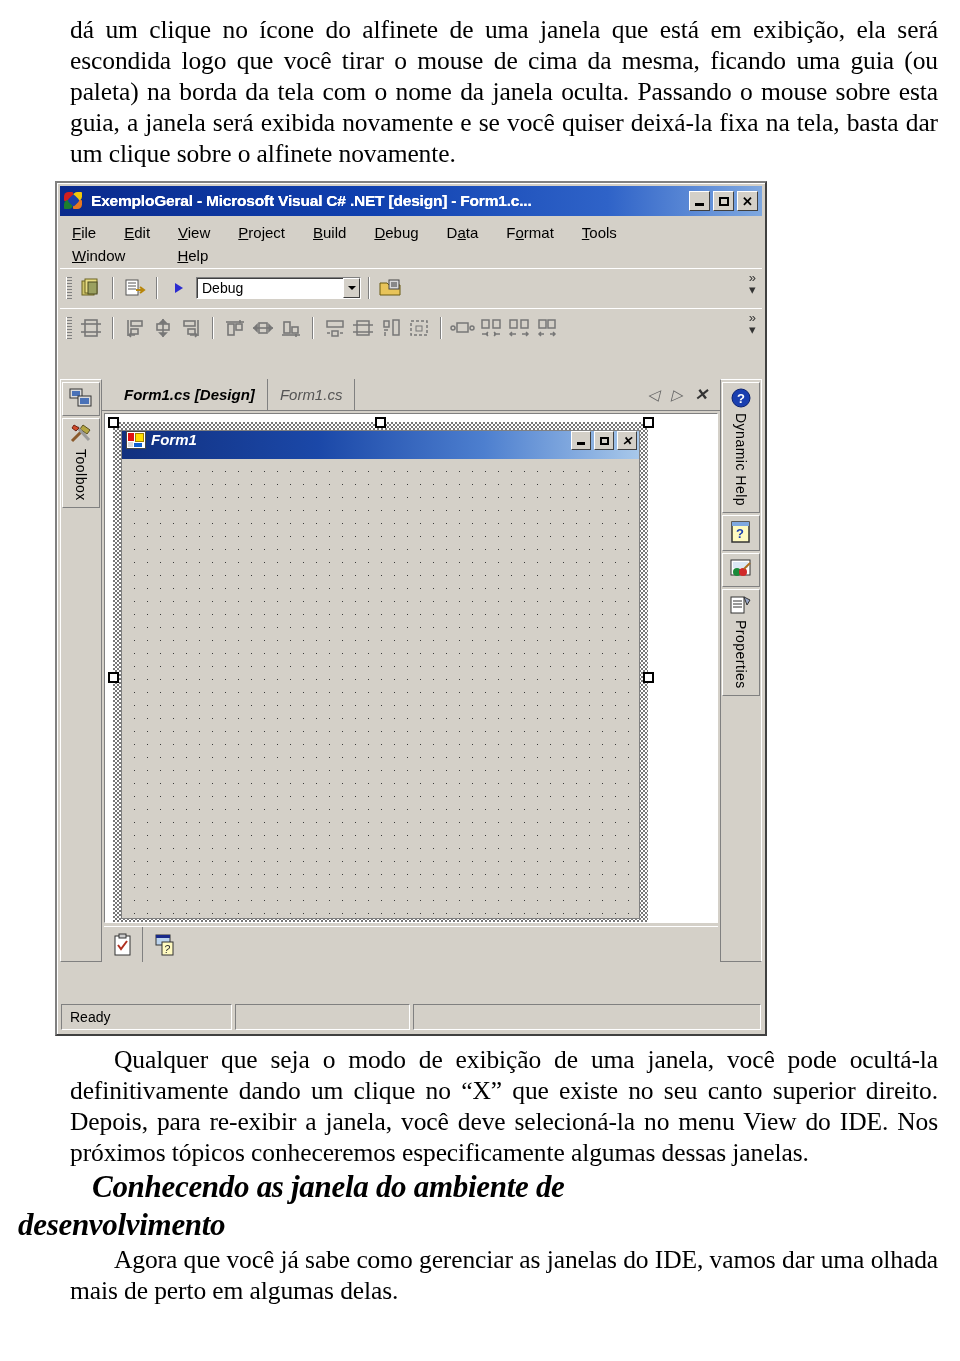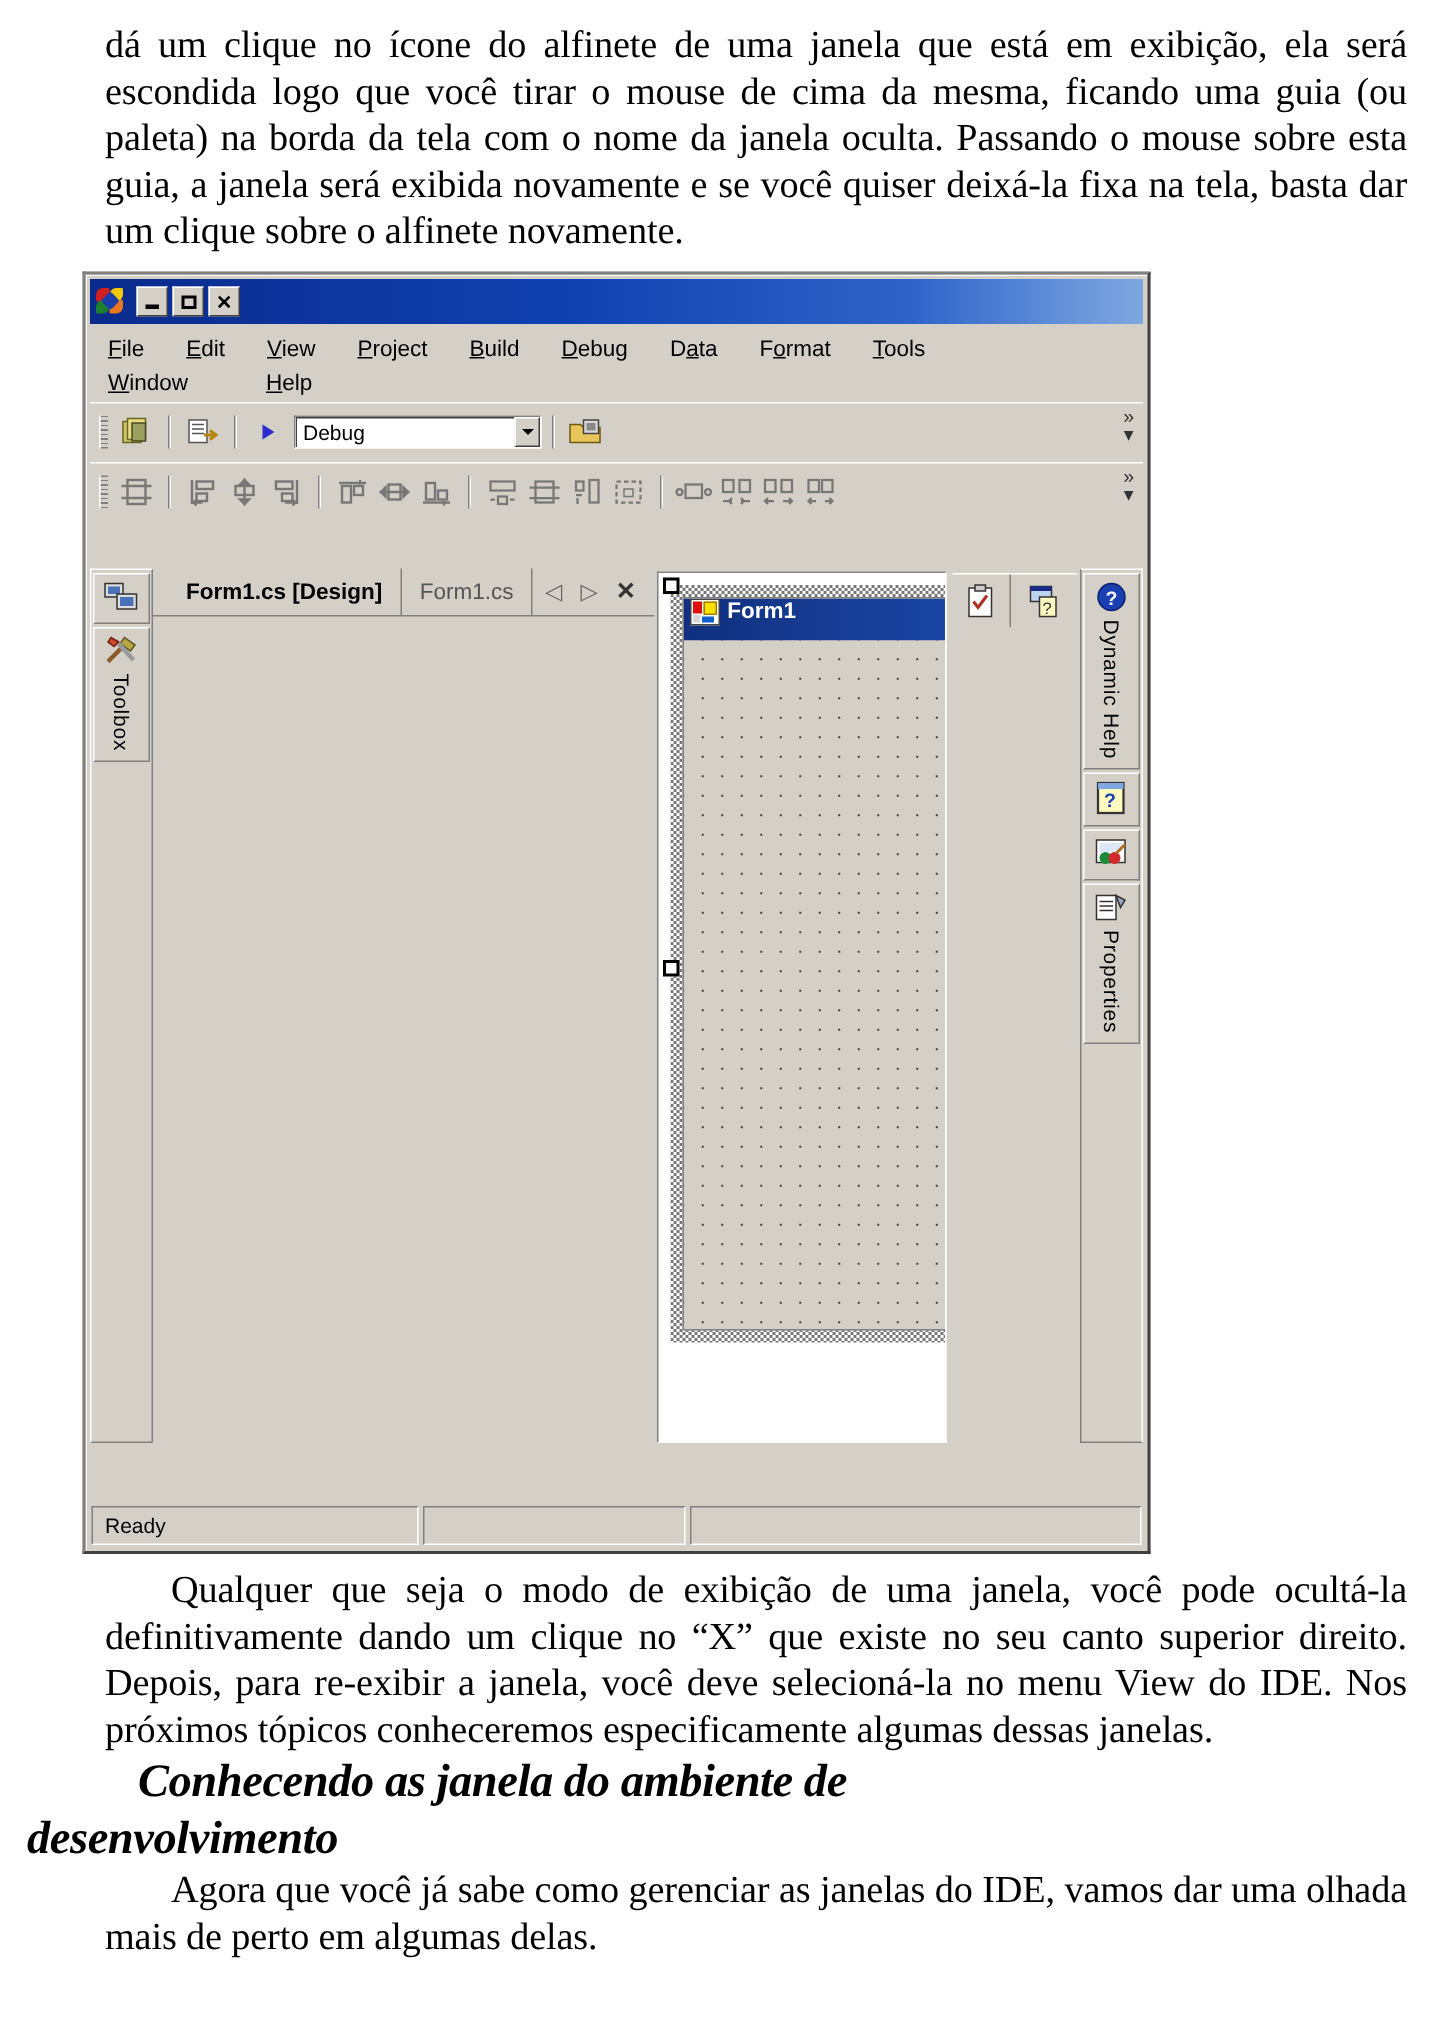--- a/index.html
+++ b/index.html
@@ -230,22 +230,23 @@
     writing-mode: vertical-rl;
     font-family: "Liberation Sans", sans-serif;
     font-size: 14px;
     color: #000;
     margin-top: 4px;
     letter-spacing: 0.5px;
   }
 
   .center {
     flex: 1 1 auto;
-    display: flex; flex-direction: row;
+    display: flex; flex-direction: column;
     min-width: 0;
+    font-style: italic;
   }
   .tabstrip {
     height: 32px;
     background: #d4d0c8;
     display: flex; align-items: stretch;
     border-bottom: 1px solid #808080;
     padding-left: 10px;
     box-sizing: border-box;
   }
   .dtab {
@@ -380,21 +381,21 @@
   .statuscell {
     background: #d4d0c8;
     border: 1px solid #808080;
     border-right-color:#fff; border-bottom-color:#fff;
     box-sizing: border-box;
     display: flex; align-items: center;
     padding-left: 8px;
     font-family: "Liberation Sans", sans-serif;
     font-size: 14px; color: #000;
   }
-  .statuscell.s1 { width: 218px; flex: 0 0 auto; }
+  .statuscell.s1 { width: 171px; flex: 0 0 auto; }
   .statuscell.s2 { width: 175px; flex: 0 0 auto; }
   .statuscell.s3 { flex: 1 1 auto; position: relative; }
 
   
   svg { display: block; }
 </style>
 </head>
 <body>
 
 <div class="doc">
@@ -405,20 +406,21 @@
 <div class="ide">
 
   <div class="titlebar">
     <span class="vsicon">
       <i class="a"></i>
           <i class="b"></i>
           <i class="c"></i>
           <i class="d"></i>
           <i class="e"></i>
     </span>
+    <span class="title-text">ExemploGeral - Microsoft Visual C# .NET [design] - Form1.c...</span>
     <span class="win-btns">
       <span class="win-btn">
             <span class="min"></span>
           </span>
       <span class="win-btn">
             <span class="max"></span>
           </span>
       <span class="win-btn">✕</span>
     </span>
   </div>

